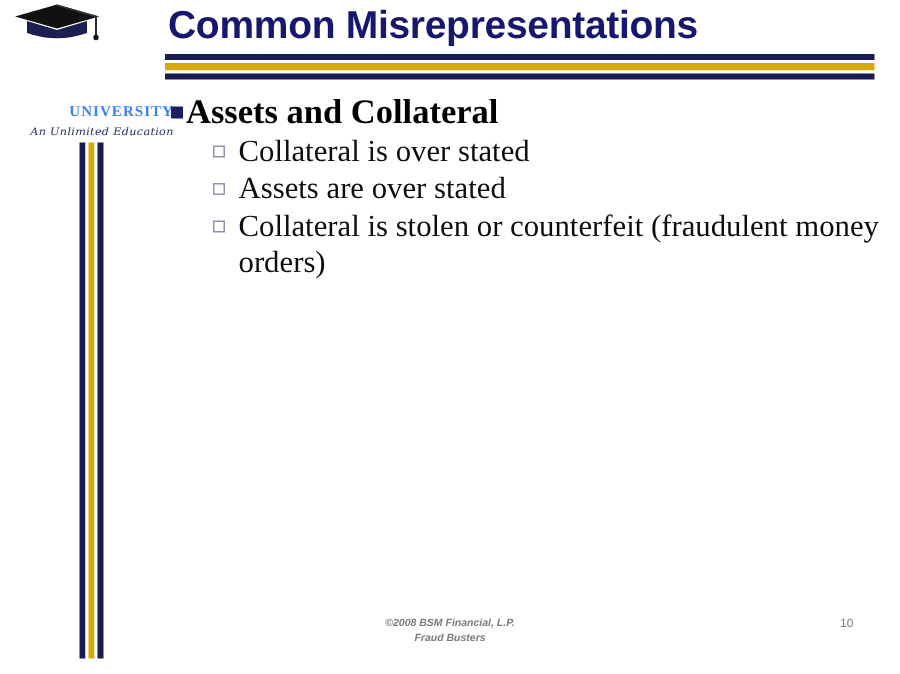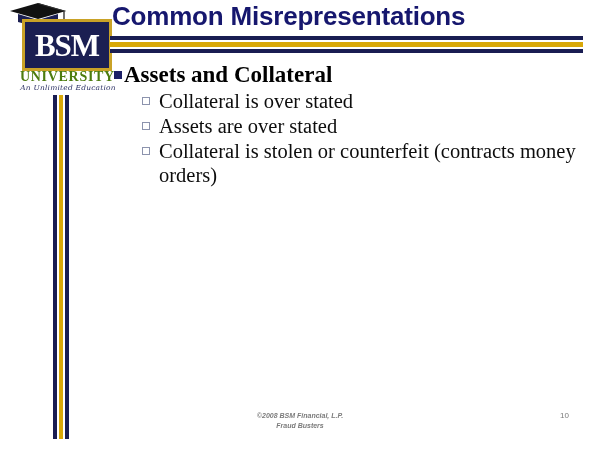--- a/index.html
+++ b/index.html
@@ -59,24 +59,24 @@
     font-size: 31px;
     font-weight: bold;
     letter-spacing: -1px;
     line-height: 1;
   }
   #logo-university {
     position: absolute;
     left: 14px;
     top: 68px;
     width: 96px;
-    text-align: left;
-    color: #4d7c0f;
-    font-family: "Liberation Serif", serif;
-    font-size: 14px;
+    text-align: right;
+    color: #3b82f6;
+    font-family: "Liberation Serif", serif;
+    font-size: 10px;
     font-weight: bold;
     letter-spacing: 0.7px;
     line-height: 1;
   }
   #logo-tagline {
     position: absolute;
     left: 10px;
     top: 82px;
     width: 104px;
     text-align: center;
@@ -237,23 +237,20 @@
   <div id="logo">
     <div id="grad-cap">
       <svg viewBox="0 0 60 28" width="60" height="28" aria-hidden="true">
         <polygon points="30,1 58,9 30,17 2,9" fill="#111111"></polygon>
         <path d="M10,12 L10,20 Q30,27 50,20 L50,12 L30,18 Z" fill="#1b1f52"></path>
         <polygon points="30,1 58,9 56,9.6 30,2" fill="#333333"></polygon>
         <path d="M56,9.5 L56,22" stroke="#111111" stroke-width="1.2" fill="none"></path>
         <circle cx="56" cy="23" r="1.8" fill="#111111"></circle>
       </svg>
     </div>
-    <div id="logo-box">
-      <div id="logo-bsm">BSM</div>
-    </div>
     <div id="logo-university">UNIVERSITY</div>
     <div id="logo-tagline">An Unlimited Education</div>
   </div>
 
   <div id="title">Common Misrepresentations</div>
 
   <div id="divider">
     <div class="band-navy"></div>
     <div class="band-gap"></div>
     <div class="band-gold"></div>
@@ -282,21 +279,21 @@
     </div>
 
     <div class="lvl2">
       <span class="bullet-sq-hollow"></span>
       <span class="txt">Assets are over stated</span>
     </div>
 
 
     <div class="lvl2">
       <span class="bullet-sq-hollow"></span>
-      <span class="txt">Collateral is stolen or counterfeit (contracts money orders)</span>
+      <span class="txt">Collateral is stolen or counterfeit (fraudulent money orders)</span>
     </div>
 
   </div>
 
   <div id="footer-copy">
     <div>©2008 BSM Financial, L.P.</div>
     <div>Fraud Busters</div>
   </div>
 
   <div id="page-number">10</div>

